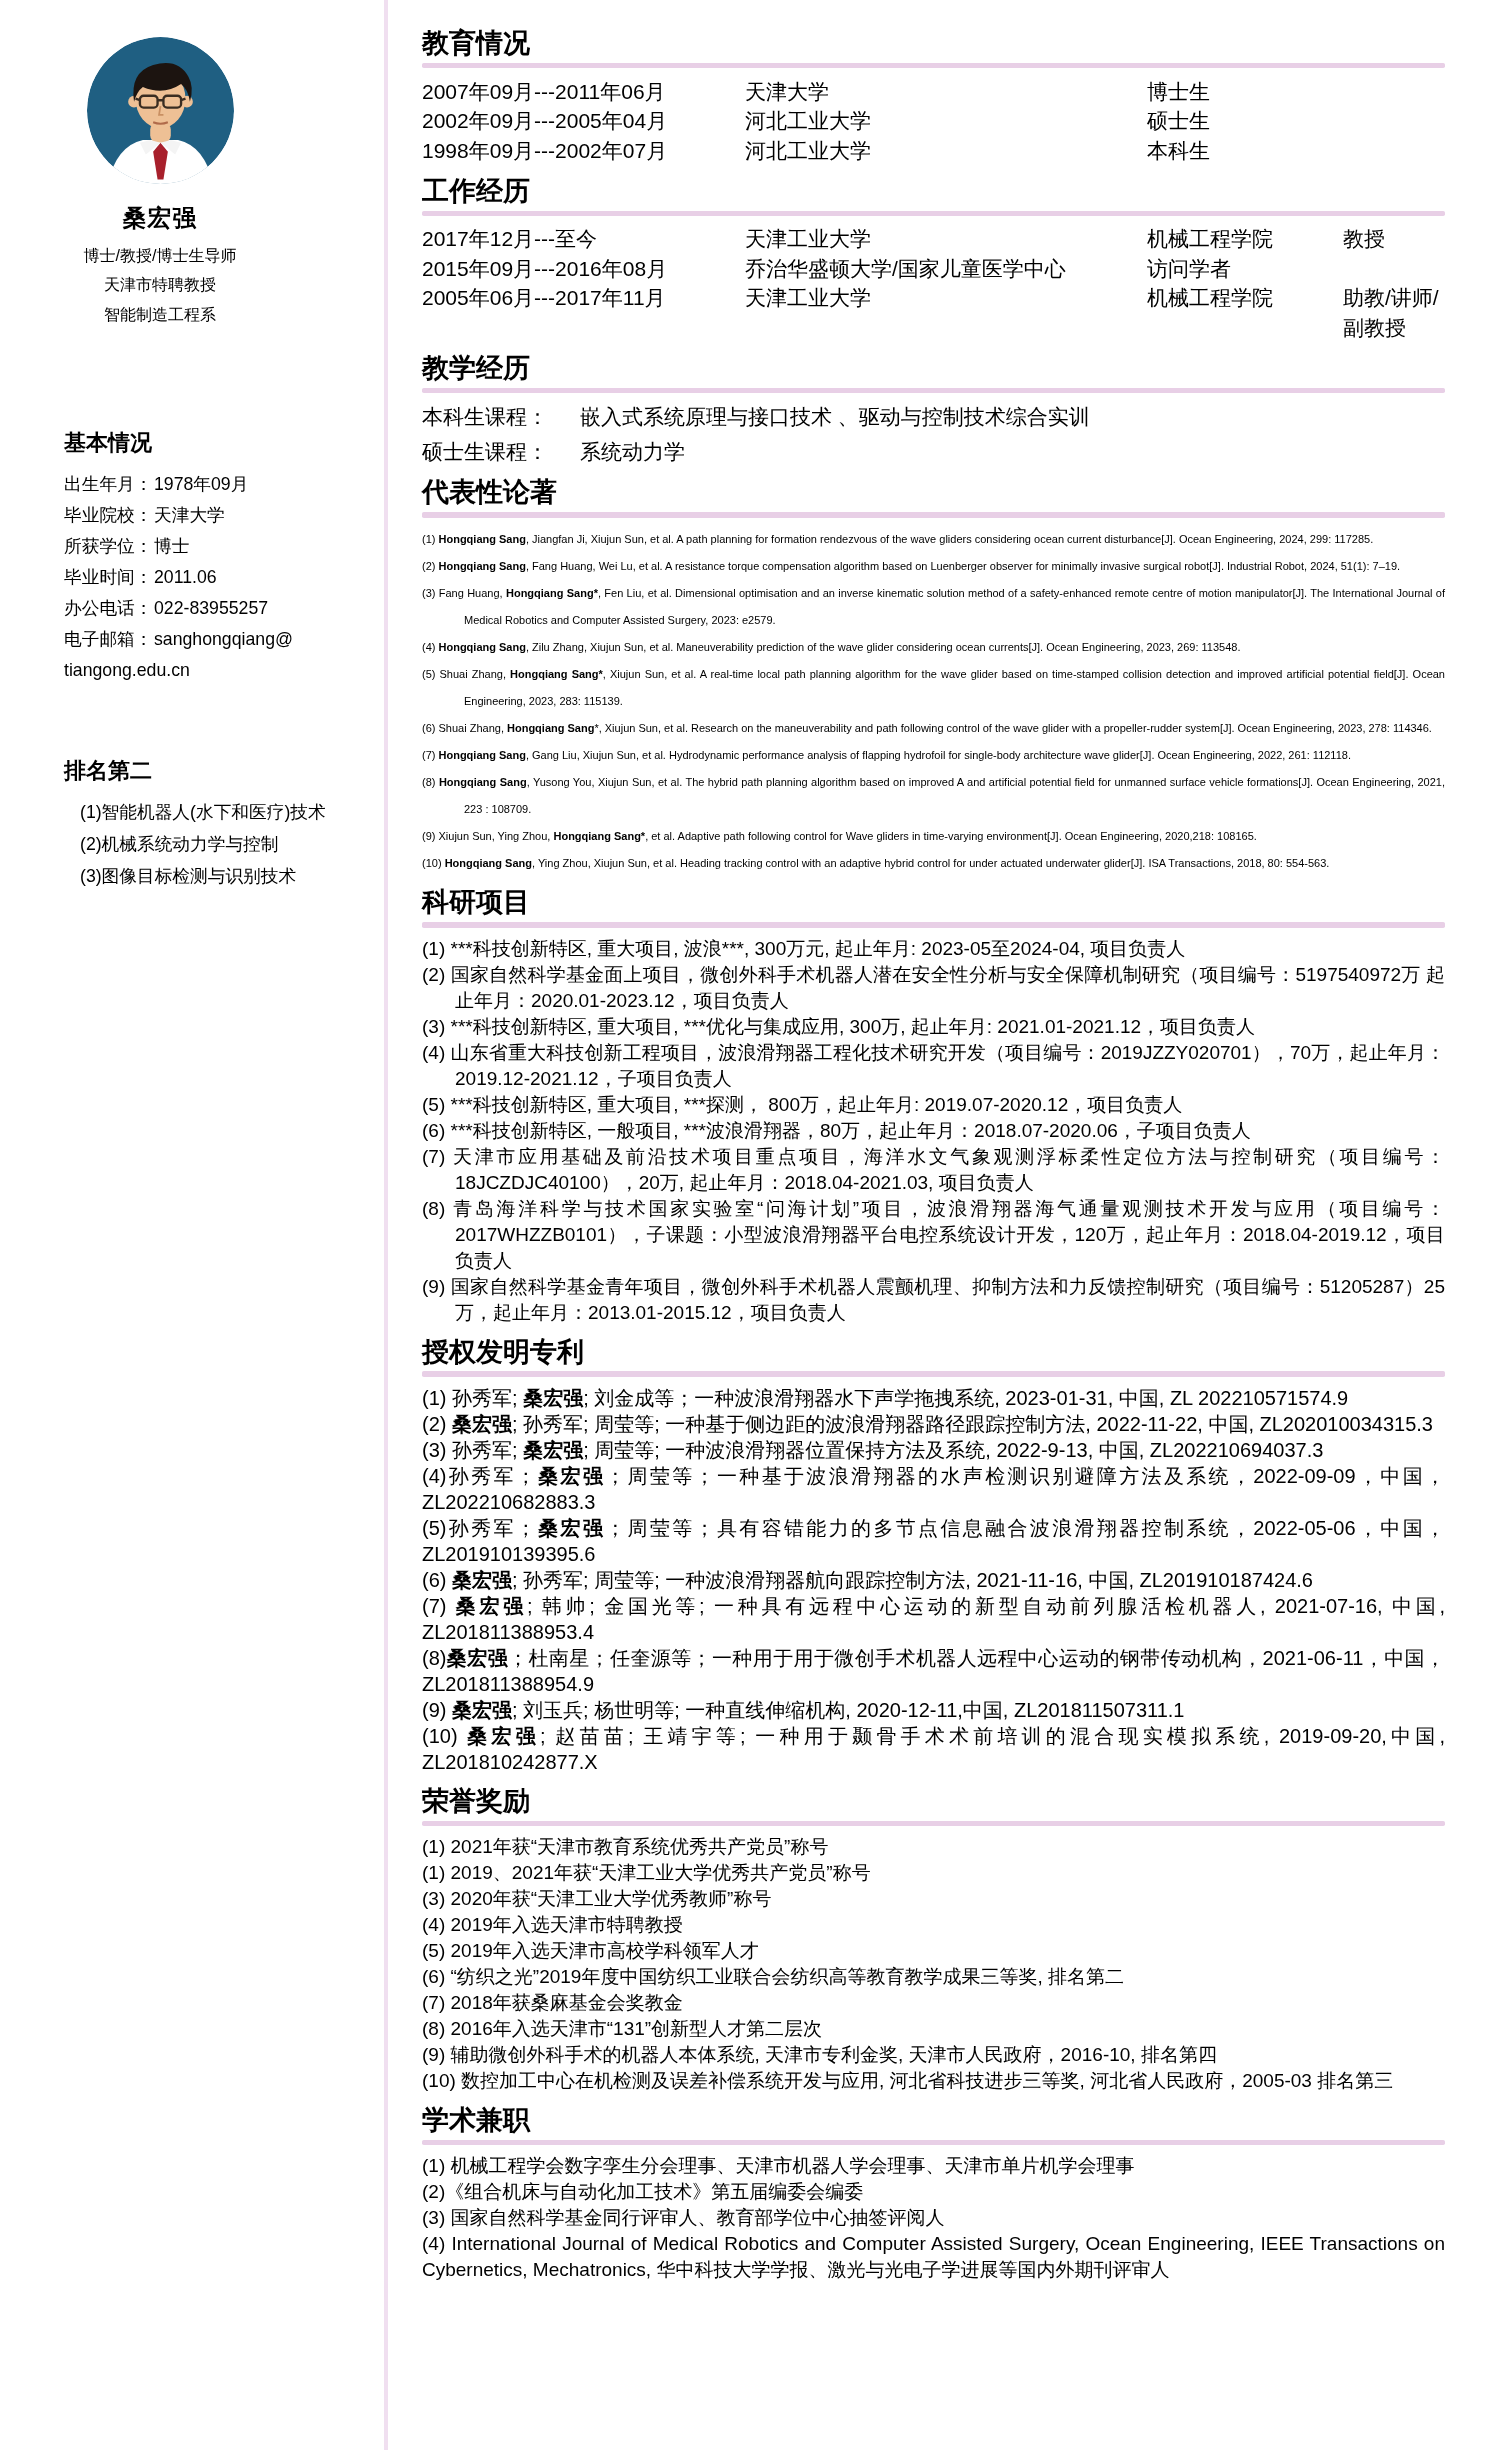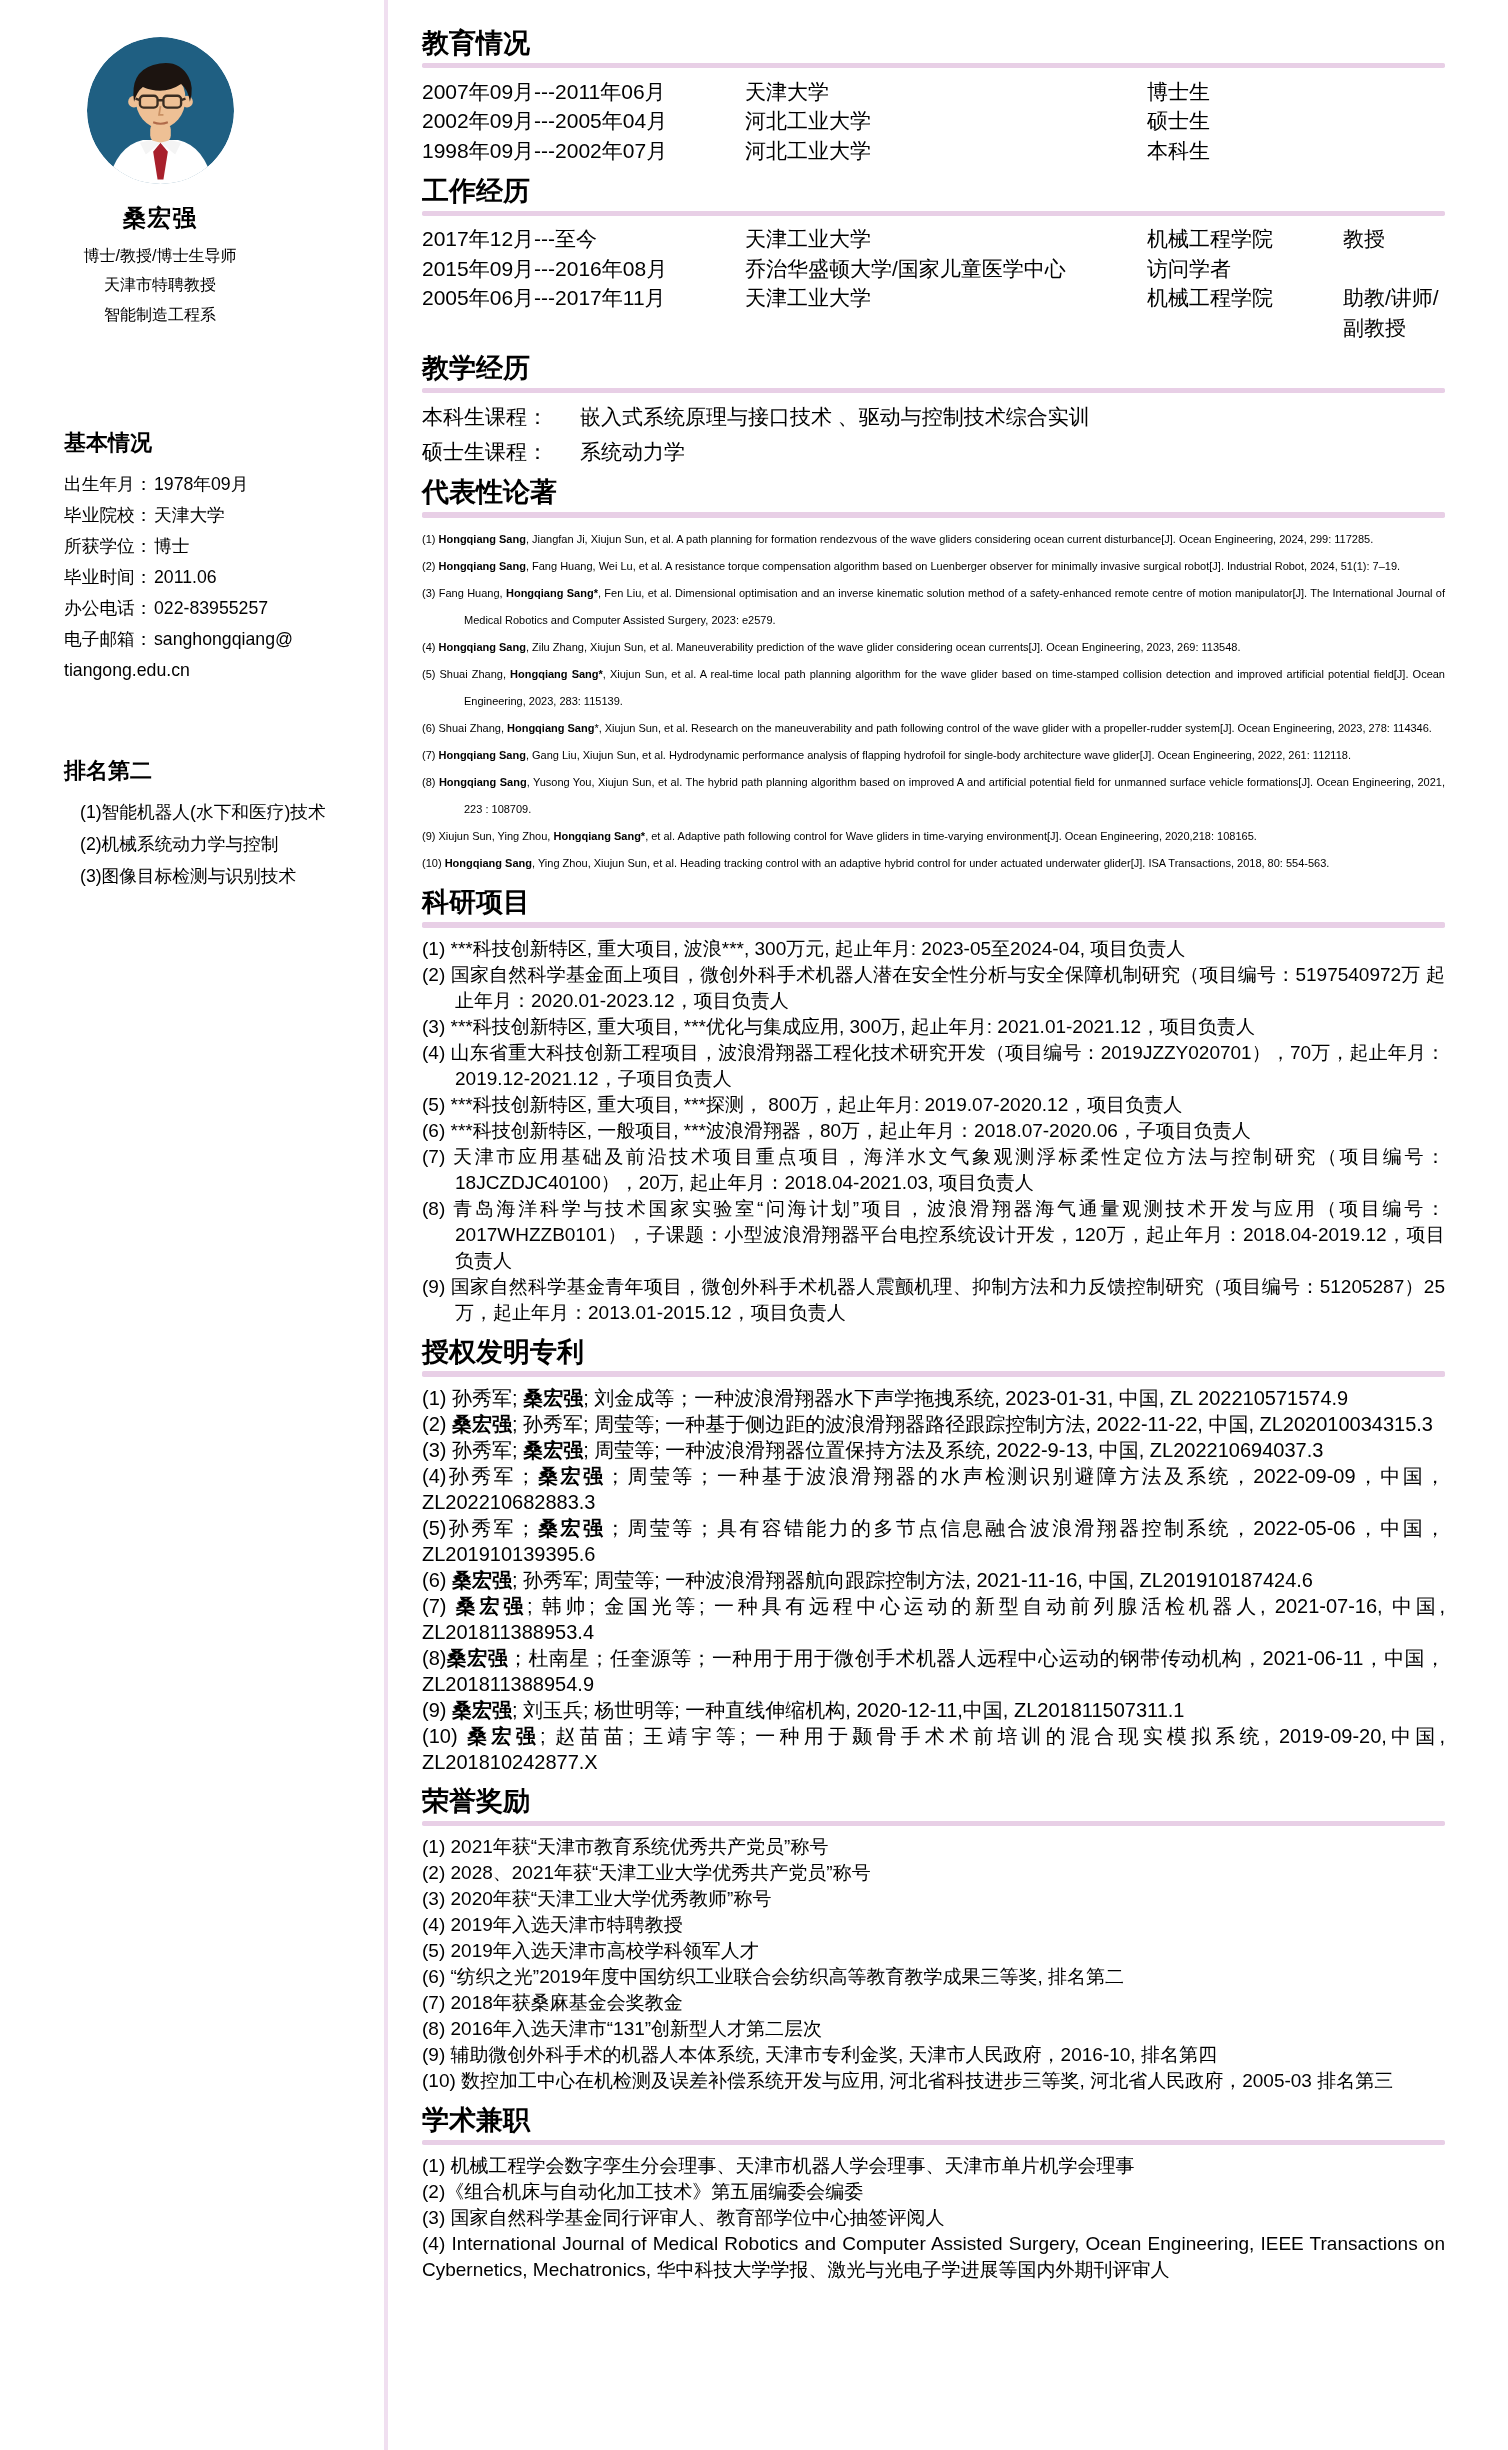--- a/index.html
+++ b/index.html
@@ -224,21 +224,21 @@
           <div class="pat"><span>(9) </span><span class="b">桑宏强</span><span>; 刘玉兵; 杨世明等; 一种直线伸缩机构, 2020-12-11,中国, ZL201811507311.1</span></div>
           <div class="pat"><span>(10) </span><span class="b">桑宏强</span><span>; 赵苗苗; 王靖宇等; 一种用于颞骨手术术前培训的混合现实模拟系统, 2019-09-20,中国, ZL201810242877.X</span></div>
         </div>
     </section>
 
     <section>
       <h2 class="sec-h">荣誉奖励</h2>
       <div class="sec-bar"></div>
       <div>
           <div class="honor">(1) 2021年获“天津市教育系统优秀共产党员”称号</div>
-          <div class="honor">(2) 2028、2021年获“天津工业大学优秀共产党员”称号</div>
+          <div class="honor">(1) 2019、2021年获“天津工业大学优秀共产党员”称号</div>
           <div class="honor">(3) 2020年获“天津工业大学优秀教师”称号</div>
           <div class="honor">(4) 2019年入选天津市特聘教授</div>
           <div class="honor">(5) 2019年入选天津市高校学科领军人才</div>
           <div class="honor">(6) “纺织之光”2019年度中国纺织工业联合会纺织高等教育教学成果三等奖, 排名第二</div>
           <div class="honor">(7) 2018年获桑麻基金会奖教金</div>
           <div class="honor">(8) 2016年入选天津市“131”创新型人才第二层次</div>
           <div class="honor">(9) 辅助微创外科手术的机器人本体系统, 天津市专利金奖, 天津市人民政府，2016-10, 排名第四</div>
           <div class="honor">(10) 数控加工中心在机检测及误差补偿系统开发与应用, 河北省科技进步三等奖, 河北省人民政府，2005-03 排名第三</div>
         </div>
     </section>

